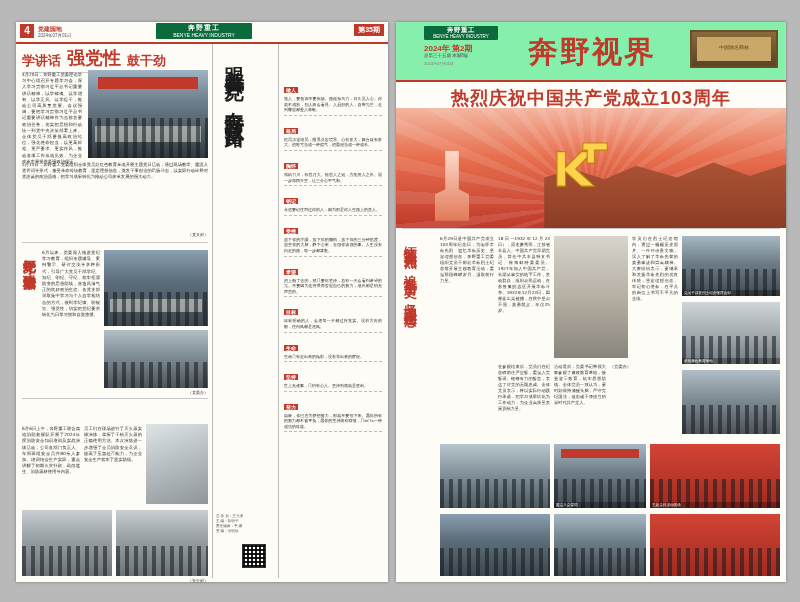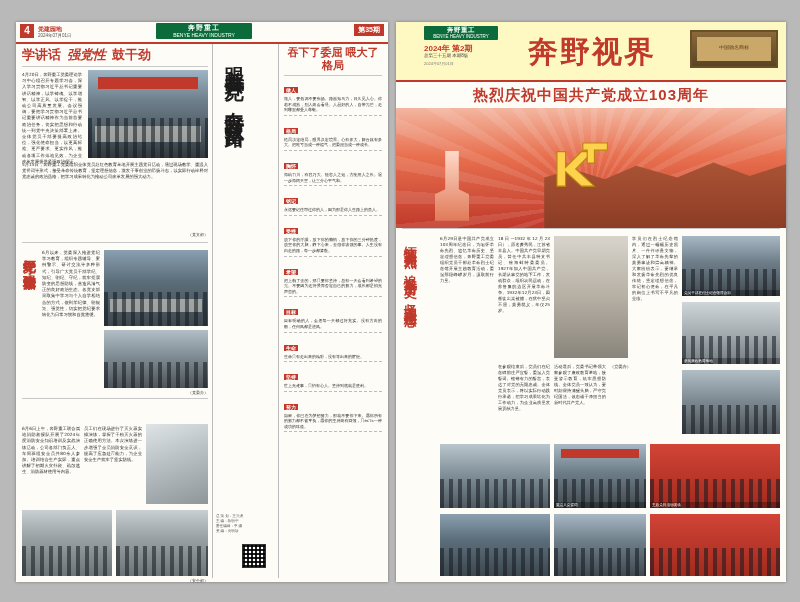--- a/index.html
+++ b/index.html
@@ -43,32 +43,32 @@
   .ph-hall{background:linear-gradient(180deg,#b1bec6 0%,#7b878f 50%,#4d5459 100%);}
   .ph-red{background:linear-gradient(180deg,#d14436 0%,#a22a1e 100%);}
   .photo .cap{position:absolute;left:0;right:0;bottom:0;background:rgba(0,0,0,.28);color:#fff;font-size:3.6px;padding:1px 2px;}
   .photo .ppl{position:absolute;bottom:0;left:0;right:0;height:45%;background:
      repeating-linear-gradient(90deg, rgba(20,25,30,.55) 0 4px, rgba(20,25,30,0) 4px 9px);}
   .photo .tbl{position:absolute;left:6%;right:6%;bottom:18%;height:18%;background:rgba(230,225,215,.55);}
   .photo .banner{position:absolute;left:8%;right:8%;top:8%;height:14%;background:#c0392b;}
   .vtit{writing-mode:vertical-rl;text-orientation:upright;font-weight:bold;color:#c0392b;}
 
   
-  .mast{position:relative;height:58px;background:#fef9c3;border-bottom:2px solid #c0392b;}
+  .mast{position:relative;height:58px;background:#86efac;border-bottom:2px solid #c0392b;}
   .mast .blogo{position:absolute;left:28px;top:4px;width:74px;height:14px;background:#0b6b3a;color:#fff;font-size:4.5px;text-align:center;line-height:6.5px;border-radius:1px;}
   .mast .blogo b{display:block;font-size:6.5px;line-height:8px;letter-spacing:.5px;}
   .mast .issue{position:absolute;left:28px;top:21px;font-size:8px;color:#c0392b;font-weight:bold;}
   .mast .issue2{position:absolute;left:28px;top:31px;font-size:4.5px;color:#444;}
   .mast .issue3{position:absolute;left:28px;top:39px;font-size:4px;color:#777;}
   .mast .title{position:absolute;left:132px;top:10px;font-size:30px;font-weight:bold;color:#c0392b;letter-spacing:2px;font-family:"DejaVu Serif",serif;}
   .mast .plaque{position:absolute;right:8px;top:8px;width:84px;height:34px;background:linear-gradient(180deg,#8a6a3a,#5a4425);border:2px solid #6b5027;}
   .mast .plaque i{position:absolute;inset:5px;background:#c9a86a;display:block;font-style:normal;color:#5a3a16;font-size:5px;text-align:center;line-height:8px;padding-top:6px;}
 
   .celebrate{position:relative;height:26px;background:linear-gradient(180deg,#fdfcf7,#fdfcf7);}
-  .celebrate .t{position:absolute;left:0;right:0;top:4px;text-align:center;font-size:15px;font-weight:bold;color:#c0392b;letter-spacing:1px;}
+  .celebrate .t{position:absolute;left:0;right:0;top:4px;text-align:center;font-size:18px;font-weight:bold;color:#c0392b;letter-spacing:1px;}
 
   .hero{position:relative;height:120px;background:linear-gradient(180deg,#f3b6a0 0%,#e8704f 40%,#c0392b 100%);overflow:hidden;}
   .hero .wall{position:absolute;right:0;bottom:0;width:62%;height:70%;background:linear-gradient(180deg,#b35a3a,#8c3c25);clip-path:polygon(0 40%,12% 30%,25% 42%,38% 26%,55% 40%,70% 22%,85% 38%,100% 24%,100% 100%,0 100%);}
   .hero .emblem{position:absolute;left:38%;top:18%;width:72px;height:72px;}
   .hero .flag{position:absolute;left:10%;bottom:6%;width:34px;height:70px;background:linear-gradient(180deg,#ffd9c9,#e07a58);clip-path:polygon(30% 0,70% 0,70% 55%,100% 62%,100% 100%,0 100%,0 62%,30% 55%);}
   .hero .rays{position:absolute;inset:0;background:repeating-conic-gradient(from 0deg at 50% 80%, rgba(255,255,255,.10) 0deg 4deg, rgba(255,255,255,0) 4deg 10deg);}
 
   .rtxt{font-size:4.2px;line-height:6px;color:#2b2b2b;text-align:justify;font-family:"DejaVu Sans",sans-serif;}
 
   .boxnum{display:inline-block;background:#c0392b;color:#fff;font-size:5px;padding:0 2px;font-weight:bold;}
@@ -94,21 +94,21 @@
         <span>BENYE HEAVY INDUSTRY</span>
       </div>
       <div class="issue">第35期</div>
     </div>
 
     <div style="position:absolute;left:0;top:22px;width:372px;height:538px;padding-left:11px;">
 
       <div style="position:absolute;left:6px;top:2px;width:186px;">
         <div style="display:flex;gap:6px;align-items:flex-end;">
           <span class="hl-red" style="font-size:13px;">学讲话</span>
-          <span class="hl-red" style="font-size:13px;font-style:italic;">强党性</span>
+          <span class="hl-red" style="font-size:18px;">强党性</span>
           <span class="hl-red" style="font-size:13px;">鼓干劲</span>
         </div>
         <div class="rule" style="margin:2px 0 3px;"></div>
       </div>
 
       <div style="position:absolute;left:6px;top:28px;width:60px;" class="txt">4月20日，奔野重工党委理论学习中心组召开专题学习会，深入学习贯彻习近平总书记重要讲话精神，以学铸魂、以学增智、以学正风、以学促干，推动公司高质量发展。会议强调，要把学习贯彻习近平总书记重要讲话精神作为当前首要政治任务，切实把思想和行动统一到党中央决策部署上来。全体党员干部要提高政治站位，强化使命担当，以更高标准、更严要求、更实作风，推动各项工作落地见效，为企业改革发展提供坚强政治保证。</div>
 
       <div class="photo ph-meeting" style="position:absolute;left:72px;top:26px;width:120px;height:88px;">
         <div class="banner"></div>
         <div class="tbl"></div>
@@ -154,24 +154,20 @@
       <div style="position:absolute;left:200px;top:470px;width:58px;" class="tiny">
         <div>总 策 划：王兴洲</div>
         <div>主 编：陈明华</div>
         <div>责任编辑：李 娜</div>
         <div>美 编：黄明珍</div>
       </div>
       <div class="qr" style="position:absolute;left:226px;top:500px;"></div>
 
       <div style="position:absolute;left:262px;top:0;width:2px;height:534px;border-left:1px solid #bbb;"></div>
 
-      <div style="position:absolute;left:268px;top:2px;width:98px;">
-        <div class="hl-red" style="font-size:11px;line-height:13px;text-align:center;">吞下了委屈 喂大了格局</div>
-        <div class="rule" style="margin:3px 0 3px;"></div>
-      </div>
 
       <div id="tagsec" style="position:absolute;left:268px;top:34px;width:98px;">
           <div style="margin-bottom: 3px;"><div class="boxnum">做人</div><div class="txt sm">做人，要低调不要张扬。路遥知马力，日久见人心。你若不成熟，别人终会看透。人品好的人，自带光芒，走到哪里都受人尊敬。</div><div class="dashed" style="margin-top: 2px;"></div></div>
           <div style="margin-bottom: 3px;"><div class="boxnum">格局</div><div class="txt sm">格局决定结局，眼界决定境界。心有多大，舞台就有多大。把吃亏当成一种福气，把委屈当成一种成长。</div><div class="dashed" style="margin-top: 2px;"></div></div>
           <div style="margin-bottom: 3px;"><div class="boxnum">胸怀</div><div class="txt sm">海纳百川，有容乃大。能容人之短，方能用人之长。退一步海阔天空，让三分心平气和。</div><div class="dashed" style="margin-top: 2px;"></div></div>
           <div style="margin-bottom: 3px;"><div class="boxnum">铭记</div><div class="txt sm">永远要记住帮过你的人，因为那是你人生路上的贵人。</div><div class="dashed" style="margin-top: 2px;"></div></div>
           <div style="margin-bottom: 3px;"><div class="boxnum">受挫</div><div class="txt sm">放下你的浮躁，放下你的懒惰，放下你的三分钟热度，放空你的大脑，静下心来，去做你该做的事。人生没有白走的路，每一步都算数。</div><div class="dashed" style="margin-top: 2px;"></div></div>
           <div style="margin-bottom: 3px;"><div class="boxnum">希望</div><div class="txt sm">把上舱了去的，那只要你坚持，总有一天会看到希望的光。不要因为走得慢而否定自己的努力，成长都是悄无声息的。</div><div class="dashed" style="margin-top: 2px;"></div></div>
           <div style="margin-bottom: 3px;"><div class="boxnum">目标</div><div class="txt sm">目标明确的人，会把每一天都过得充实。没有方向的船，任何风都是逆风。</div><div class="dashed" style="margin-top: 2px;"></div></div>
           <div style="margin-bottom: 3px;"><div class="boxnum">生命</div><div class="txt sm">生命只有走出来的精彩，没有等出来的辉煌。</div><div class="dashed" style="margin-top: 2px;"></div></div>

